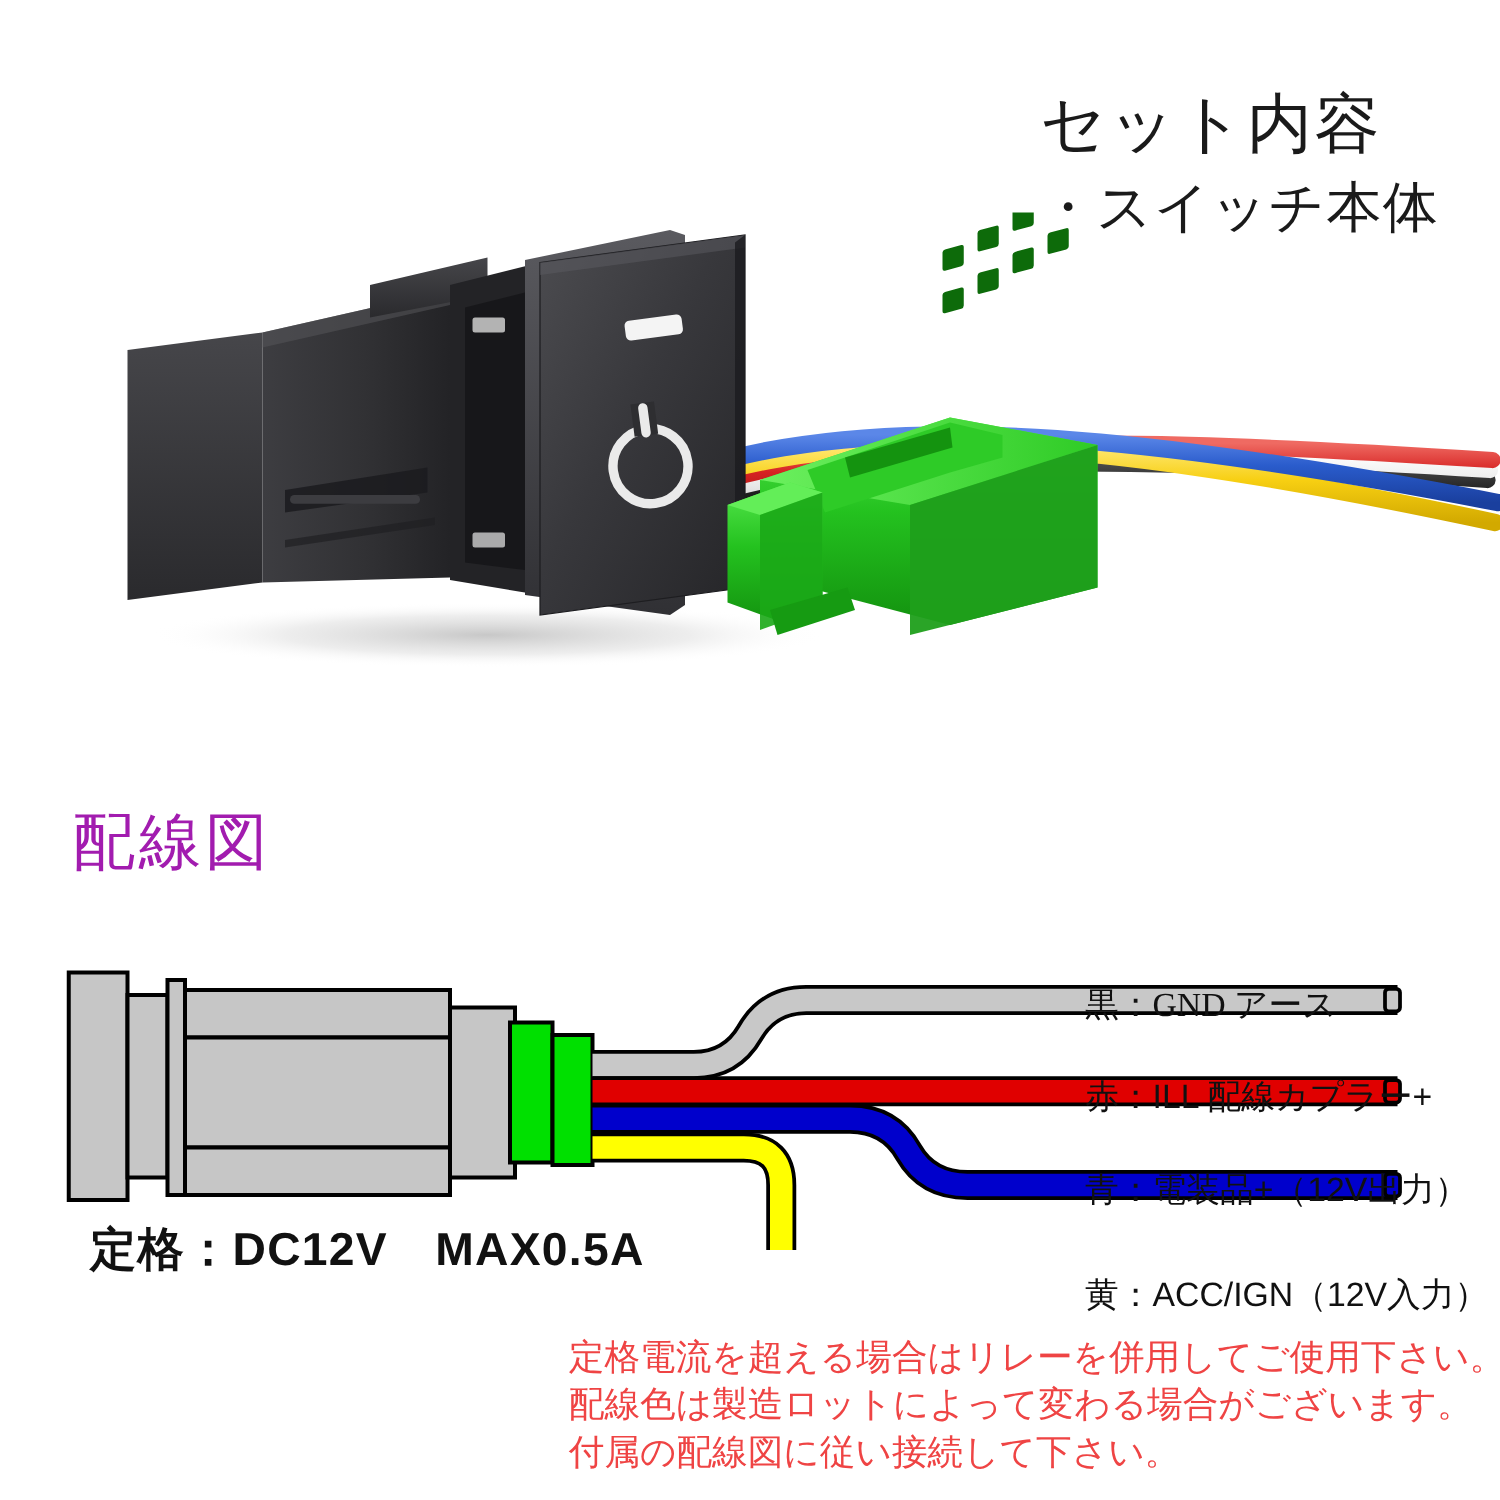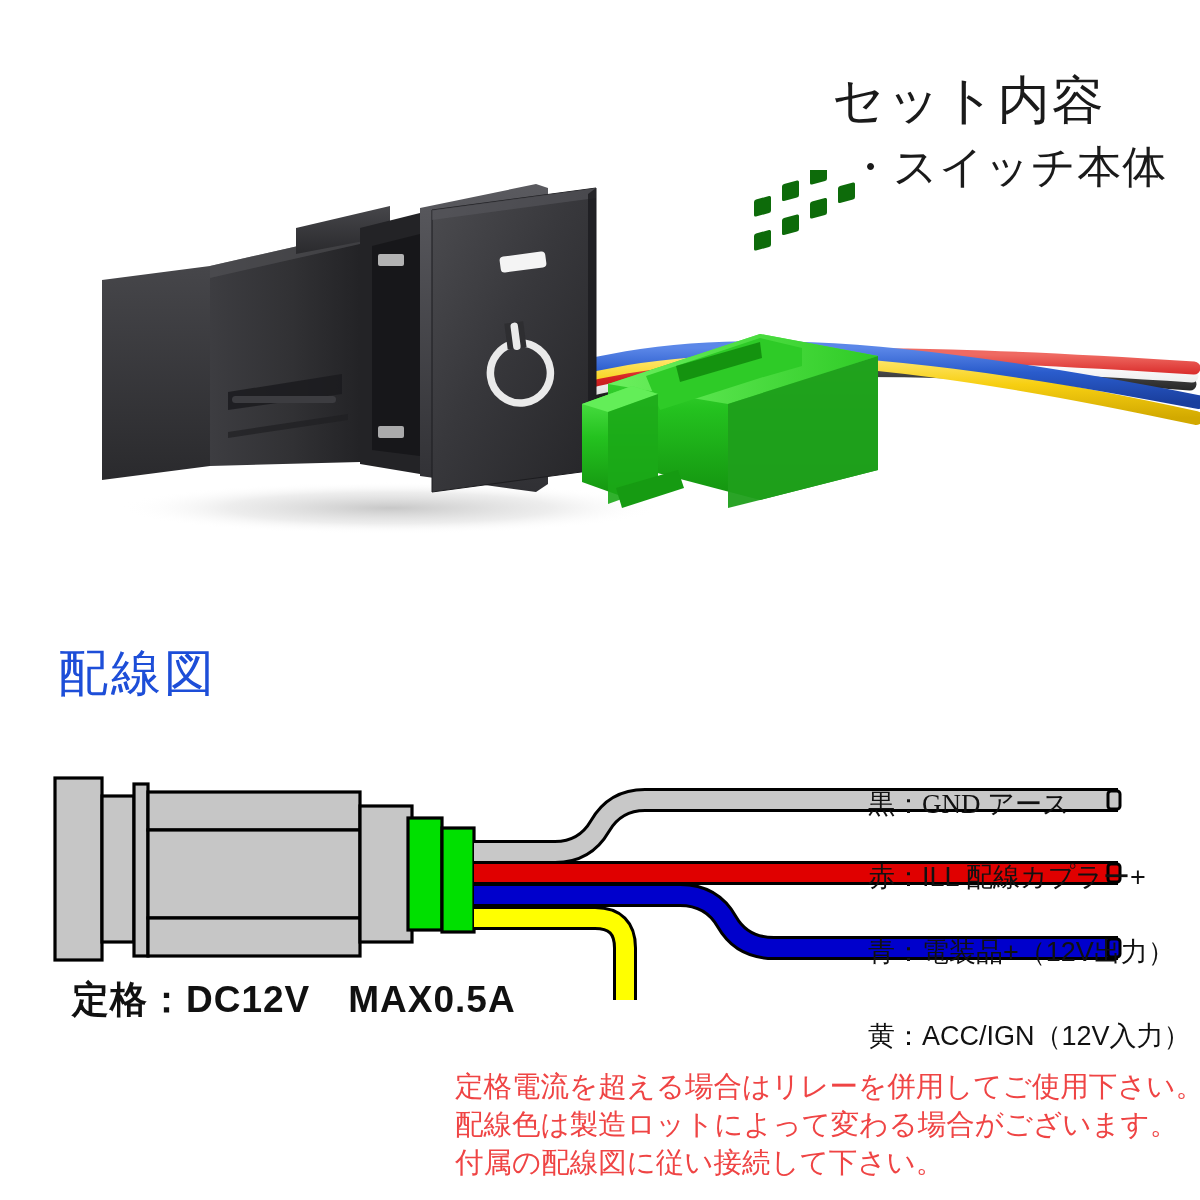--- a/index.html
+++ b/index.html
@@ -13,31 +13,31 @@
   }
   .stage{position:absolute;left:0;top:0;width:1200px;height:1200px;}
   .abs{position:absolute;}
 
   
   #set-contents{left:832px;top:72px;width:360px;}
   #set-contents .heading{
     font-size:52px;line-height:1.08;color:#1a1a1a;
     letter-spacing:2px;font-weight:400;white-space:nowrap;
   }
-  #set-contents ul{list-style:none;margin:16px;padding:0;margin-top:10px;}
+  #set-contents ul{list-style:none;margin:0;padding:0;margin-top:10px;}
   #set-contents li{
     font-size:44px;line-height:1.30;color:#1a1a1a;
     letter-spacing:1px;white-space:nowrap;
   }
 
   
   #photo{left:60px;top:170px;width:1140px;height:400px;}
 
   
-  #wiring-title{left:58px;top:640px;font-size:50px;color:#1d4ed8;letter-spacing:3px;}
+  #wiring-title{left:58px;top:640px;font-size:50px;color:#a21caf;letter-spacing:3px;}
 
   #diagram{left:0px;top:740px;width:1200px;height:260px;}
 
   #rating{left:72px;top:975px;font-size:37px;color:#111;letter-spacing:1px;white-space:nowrap;font-weight:bold;}
 
   #wire-labels{left:868px;top:740px;width:332px;height:260px;}
   .wlabel{
     position:absolute;left:0;
     font-size:27px;color:#111;white-space:nowrap;letter-spacing:0px;
   }

